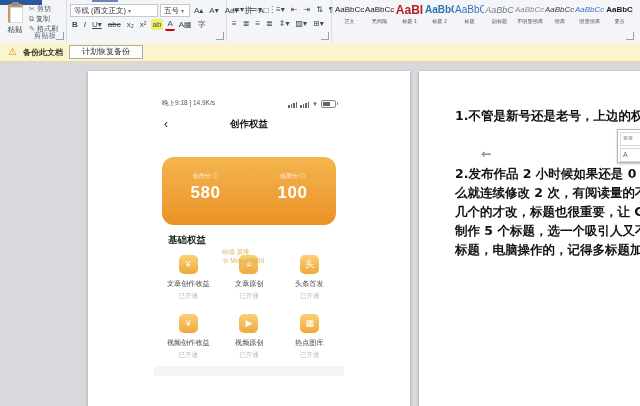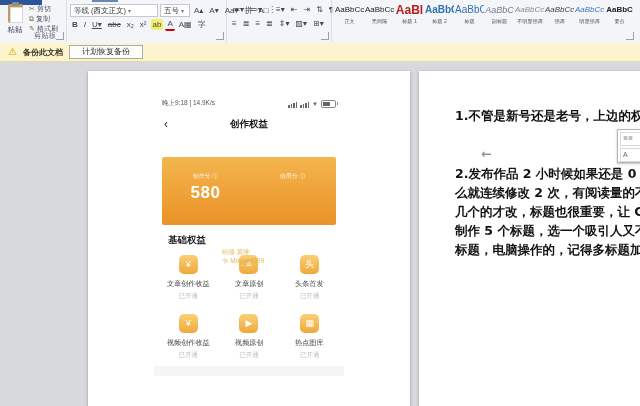--- a/index.html
+++ b/index.html
@@ -62,21 +62,21 @@
   .pstatus{position:absolute;top:6px;left:8px;font-size:6.5px;color:#555;white-space:nowrap;}
   .picons{position:absolute;top:7px;right:8px;display:flex;align-items:flex-end;gap:3px;height:8px;}
   .sig{display:flex;align-items:flex-end;gap:1px;}
   .sig i{display:block;width:1.5px;background:#666;}
   .wifi{font-size:6px;color:#666;line-height:7px;}
   .batt{width:13px;height:6px;border:1px solid #888;border-radius:2px;position:relative;}
   .batt::after{content:"";position:absolute;left:1px;top:1px;bottom:1px;width:7px;background:#666;}
   .batt::before{content:"";position:absolute;right:-3px;top:1px;width:1.5px;height:3px;background:#888;}
   .pnav{position:absolute;top:23px;left:0;width:100%;height:16px;text-align:center;font-size:9.5px;font-weight:bold;color:#161616;line-height:16px;}
   .back{position:absolute;left:10px;top:0;font-size:12px;font-weight:normal;color:#333;line-height:16px;}
-  .card{position:absolute;left:8px;top:64px;width:174px;height:68px;border-radius:2px;display:flex;
+  .card{position:absolute;left:8px;top:64px;width:174px;height:68px;border-radius:12px;display:flex;
         background:linear-gradient(180deg,#f4b54e,#ea9226);}
   .ccol{width:50%;text-align:center;padding-top:15px;color:#fff;}
   .clabel{font-size:6px;opacity:.85;}
   .cval{font-size:17px;font-weight:bold;margin-top:2px;letter-spacing:.5px;}
   .sect{position:absolute;left:14px;font-size:9.5px;font-weight:bold;color:#222;}
   .sect1{top:141px;} .sect2{top:293px;margin-top:28px;}
   .pgrid{position:absolute;left:4px;top:155px;width:182px;display:flex;flex-wrap:wrap;}
   .pitem{width:33.33%;text-align:center;padding-top:7px;height:52px;}
   .picon{width:19px;height:19px;margin:0 auto;border-radius:5px;color:#fff;font-size:9px;line-height:19px;text-align:center;
          background:linear-gradient(180deg,#f9d077,#efa93b);}
@@ -257,20 +257,21 @@
         <span>创作权益</span>
       </div>
 
       <div class="card">
         <div class="ccol">
           <div class="clabel">创作分 ⓘ</div>
           <div class="cval">580</div>
         </div>
         <div class="ccol">
           <div class="clabel">信用分 ⓘ</div>
+          <div class="cval">100</div>
         </div>
       </div>
 
       <div class="sect sect1">基础权益</div>
 
       <div class="pgrid">
         <div class="pitem">
           <div class="picon">¥</div>
           <div class="pname">文章创作收益</div>
           <div class="pstat">已开通</div>

